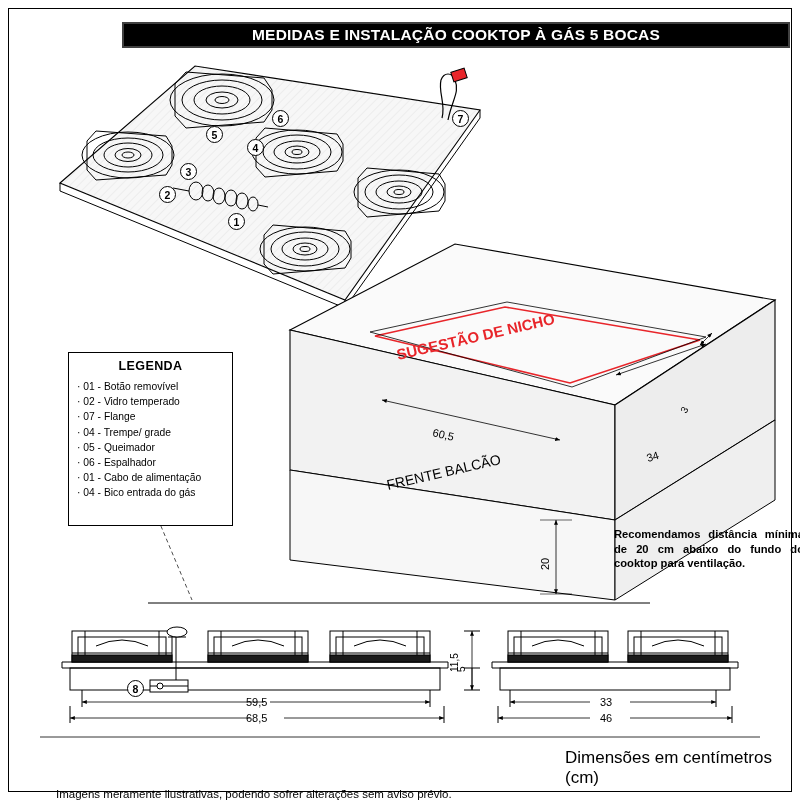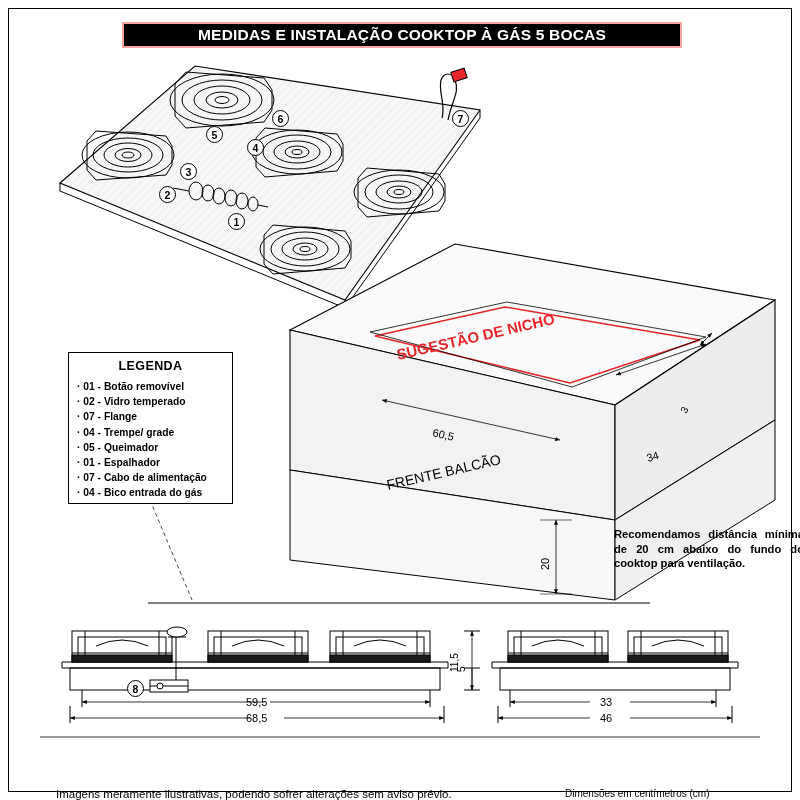--- a/index.html
+++ b/index.html
@@ -23,31 +23,31 @@
     top: 8px;
     width: 784px;
     height: 784px;
     border: 1px solid #000;
     box-sizing: border-box;
   }
   .title-bar {
     position: absolute;
     left: 122px;
     top: 22px;
-    width: 560px;
+    width: 668px;
     height: 26px;
     background: #000;
     color: #fff;
     display: flex;
     align-items: center;
     justify-content: center;
     font-size: 15.5px;
     font-weight: bold;
     letter-spacing: 0.2px;
-    border: 2px solid #fca5a5;
+    border: 2px solid #404040;
     box-sizing: border-box;
   }
   .svg-layer {
     position: absolute;
     left: 0;
     top: 0;
     width: 800px;
     height: 800px;
   }
   
@@ -67,35 +67,34 @@
     color: #000;
   }
   
   .legend {
     position: absolute;
     left: 68px;
     top: 352px;
     width: 165px;
     border: 1px solid #000;
     background: #fff;
-    padding: 6px 8px 2px 8px;
+    padding: 6px 8px 24px 8px;
     box-sizing: border-box;
   }
   .legend h3 {
     margin: 0 0 6px 0;
     font-size: 12.5px;
     font-weight: bold;
     text-align: center;
     letter-spacing: 0.4px;
   }
   .legend ul {
     margin: 0;
     padding: 0;
     list-style: none;
-    font-weight: bold;
   }
   .legend li {
     font-size: 10.3px;
     line-height: 15.2px;
     white-space: nowrap;
   }
   .legend li:before {
     content: "\00B7\00A0";
   }
   
@@ -111,22 +110,22 @@
   }
   .footer-left {
     position: absolute;
     left: 56px;
     top: 788px;
     font-size: 11.5px;
   }
   .footer-right {
     position: absolute;
     left: 565px;
-    top: 788px;
-    font-size: 10px;
+    top: 748px;
+    font-size: 17px;
   }
 </style>
 </head>
 <body>
 
 <div id="page">
 
   <div class="frame"></div>
 
   <div class="title-bar">MEDIDAS E INSTALAÇÃO COOKTOP À GÁS 5 BOCAS</div>
@@ -391,22 +390,22 @@
   <div class="badge" style="left:127px;top:680px;">8</div>
 
   <div class="legend">
     <h3>LEGENDA</h3>
     <ul>
       <li>01 - Botão removível</li>
       <li>02 - Vidro temperado</li>
       <li>07 - Flange</li>
       <li>04 - Trempe/ grade</li>
       <li>05 - Queimador</li>
-      <li>01 - Espalhador</li>
-      <li>07 - Cabo de alimentação</li>
+      <li>06 - Espalhador</li>
+      <li>01 - Cabo de alimentação</li>
       <li>04 - Bico entrada do gás</li>
     </ul>
   </div>
 
   <div class="note-vent">Recomendamos distância mínima de 20 cm abaixo do fundo do cooktop para ventilação.</div>
   <div class="footer-left">Imagens meramente ilustrativas, podendo sofrer alterações sem aviso prévio.</div>
   <div class="footer-right">Dimensões em centímetros (cm)</div>
 
 </div>
 

